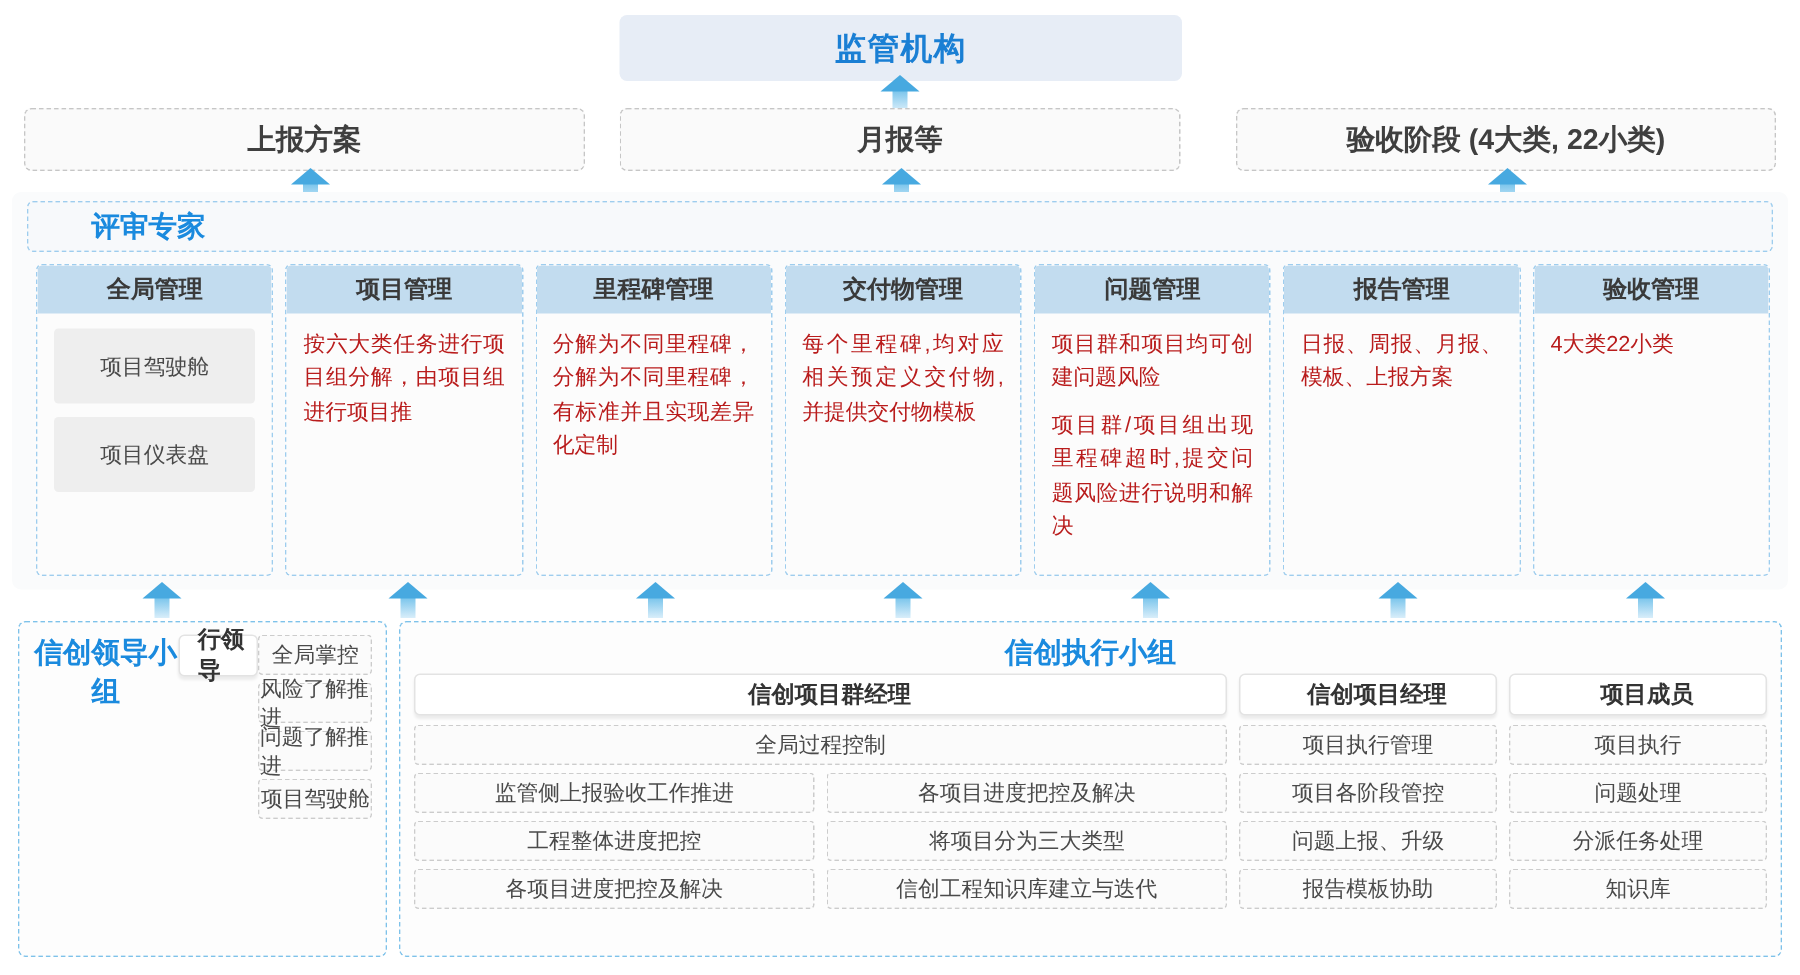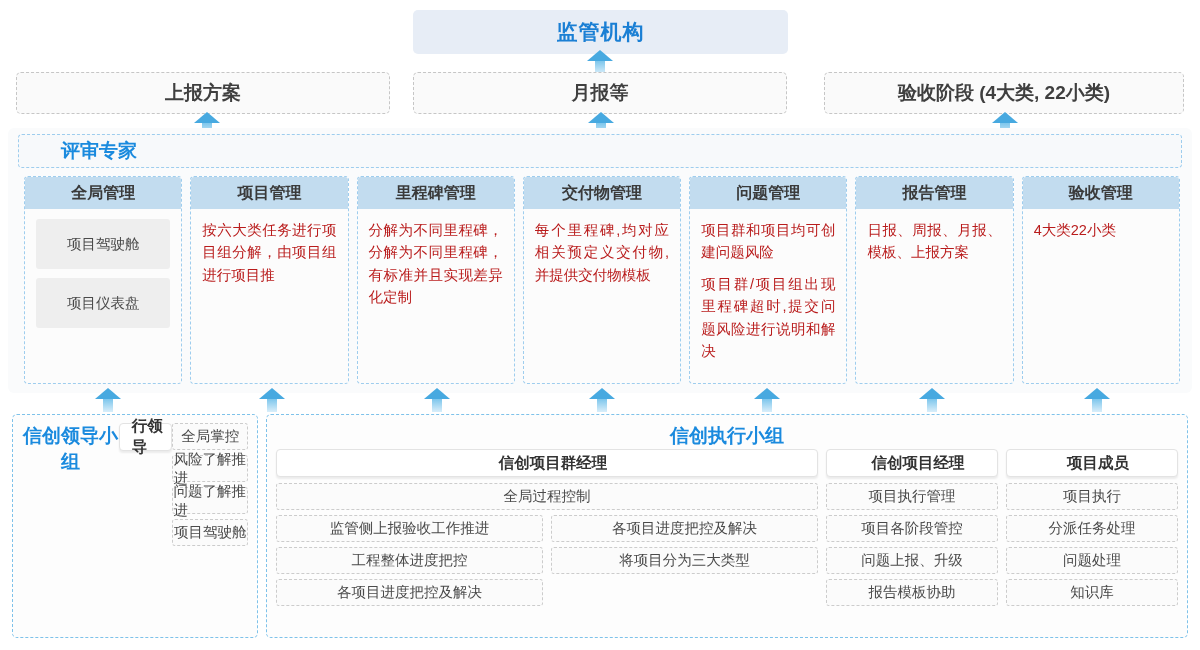--- a/index.html
+++ b/index.html
@@ -308,40 +308,41 @@
           <div class="item-box">全局过程控制</div>
           <div class="exec-two-col">
             <div id="pgm-left">
                 <div class="item-box">监管侧上报验收工作推进</div>
                 <div class="item-box">工程整体进度把控</div>
                 <div class="item-box">各项目进度把控及解决</div>
               </div>
             <div id="pgm-right">
                 <div class="item-box">各项目进度把控及解决</div>
                 <div class="item-box">将项目分为三大类型</div>
+                <div class="item-box">信创工程知识库建立与迭代</div>
               </div>
           </div>
         </div>
 
         <div class="exec-side">
           <div class="role-head">信创项目经理</div>
           <div id="pm-items">
               <div class="item-box">项目执行管理</div>
               <div class="item-box">项目各阶段管控</div>
               <div class="item-box">问题上报、升级</div>
               <div class="item-box">报告模板协助</div>
             </div>
         </div>
 
         <div class="exec-side" style="width:172px;">
           <div class="role-head">项目成员</div>
           <div id="mem-items">
               <div class="item-box">项目执行</div>
+              <div class="item-box">问题处理</div>
               <div class="item-box">分派任务处理</div>
-              <div class="item-box">问题处理</div>
               <div class="item-box">知识库</div>
             </div>
         </div>
 
       </div>
     </div>
   </div>
 
 </div>
 

